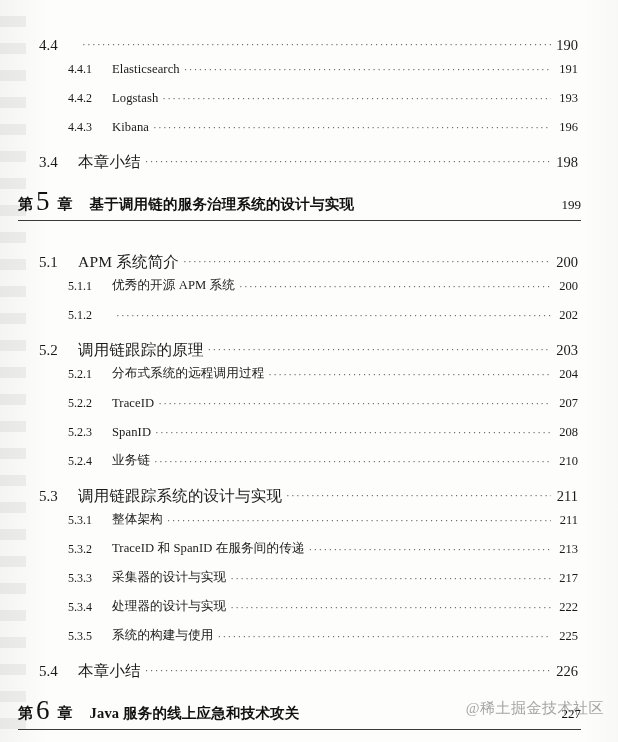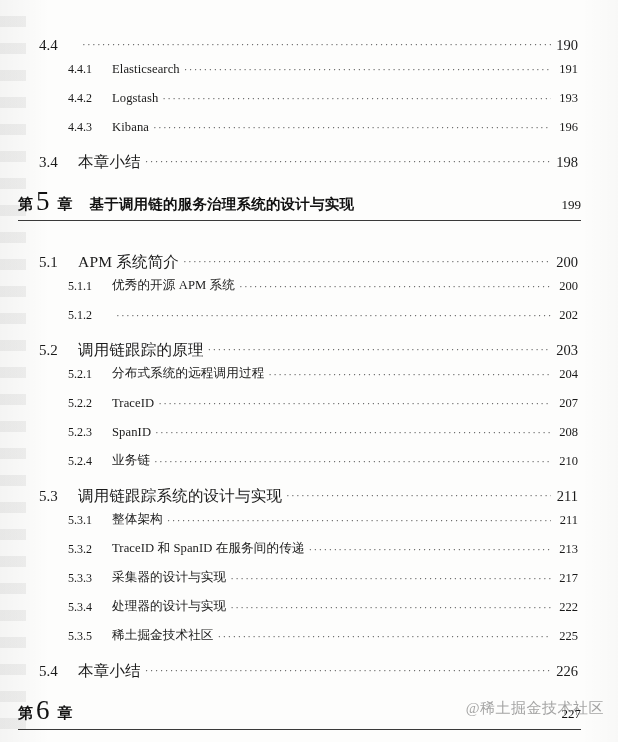--- a/index.html
+++ b/index.html
@@ -299,36 +299,37 @@
         <span class="page">217</span>
       </div>
       <div class="row lvl3">
         <span class="num">5.3.4</span>
         <span class="title">处理器的设计与实现</span>
         <span class="leader">········································································································································································································</span>
         <span class="page">222</span>
       </div>
       <div class="row lvl3">
         <span class="num">5.3.5</span>
-        <span class="title">稀土掘金技术社区</span>
+        <span class="title">系统的构建与使用</span>
         <span class="leader">········································································································································································································</span>
         <span class="page">225</span>
       </div>
       <div class="row lvl2">
         <span class="num">5.4</span>
         <span class="title">本章小结</span>
         <span class="leader">········································································································································································································</span>
         <span class="page">226</span>
       </div>
       <div class="gap-before-chapter"></div>
       <div class="chapter">
         <div class="chapter-line">
           <span class="ch-pre">第</span>
           <span class="ch-num">6</span>
           <span class="ch-post">章</span>
+          <span class="ch-title">Java 服务的线上应急和技术攻关</span>
           <span class="ch-spacer"></span>
           <span class="ch-page">227</span>
         </div>
         <div class="ch-rule"></div>
       </div>
       <div class="gap-after-chapter"></div>
     </div>
   <div class="watermark">@稀土掘金技术社区</div>
 </div>
 

